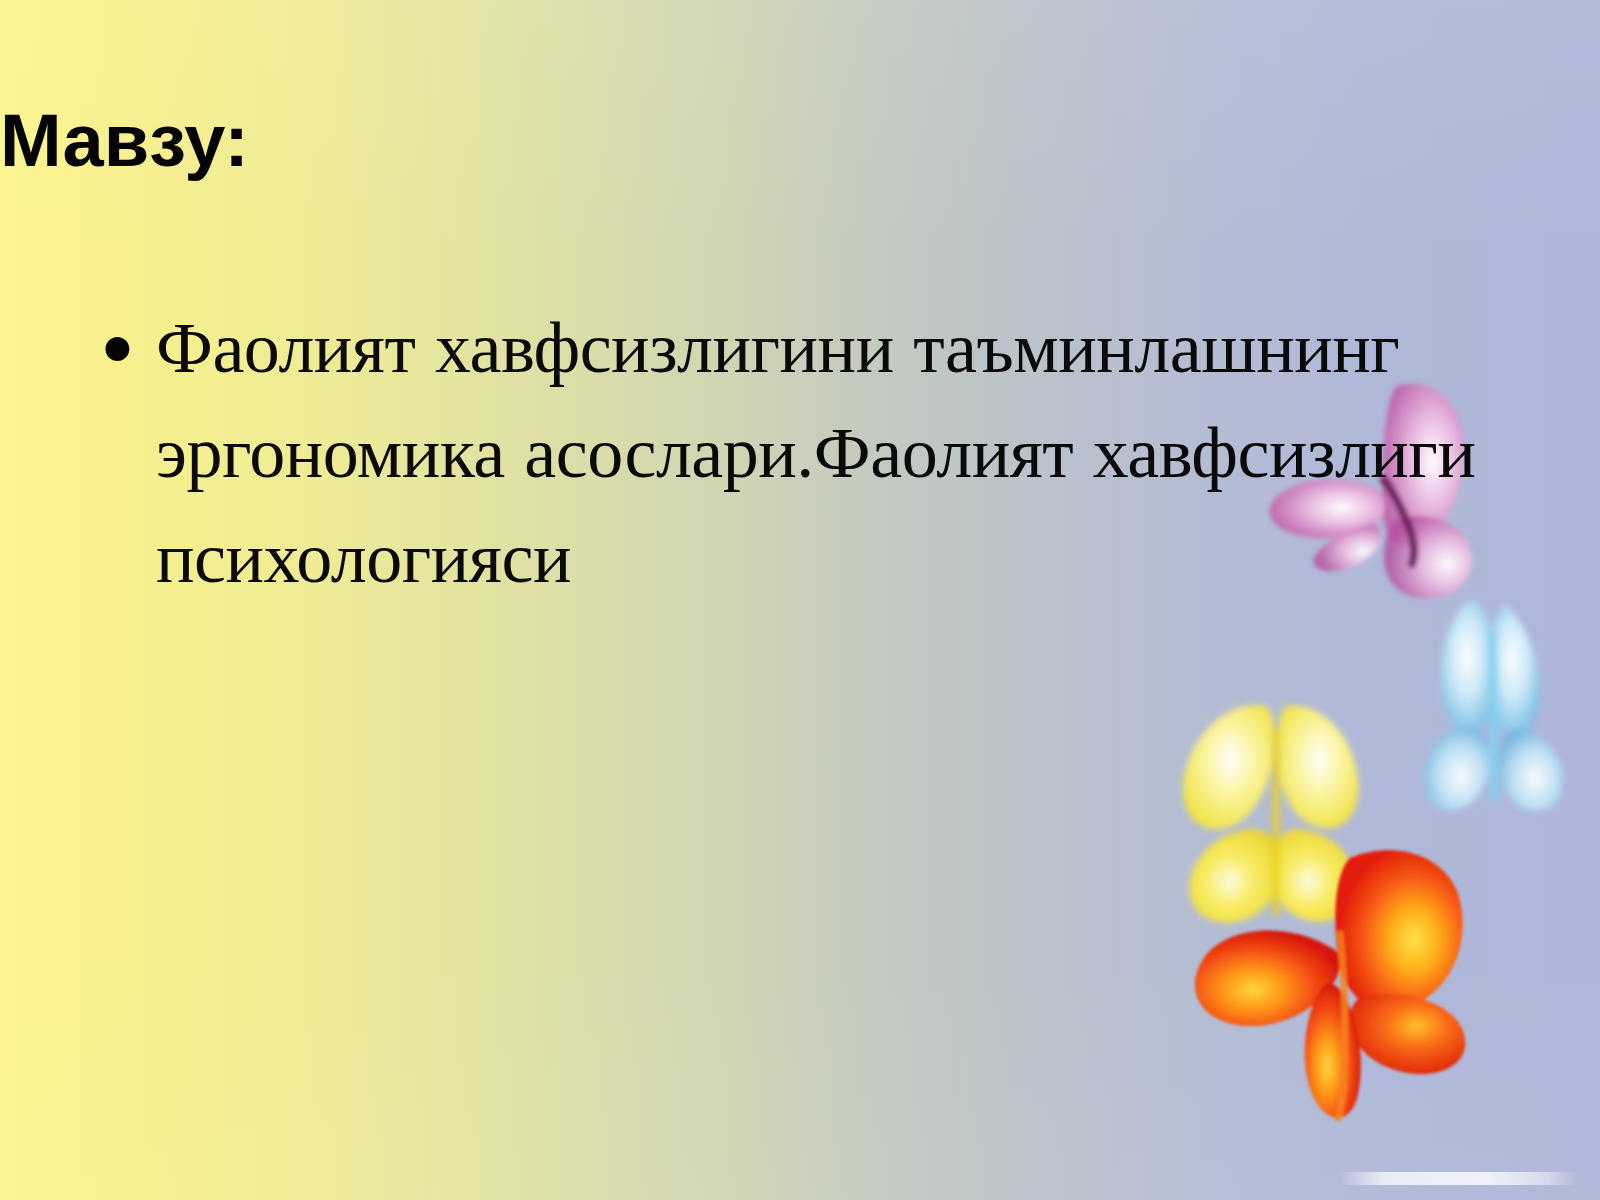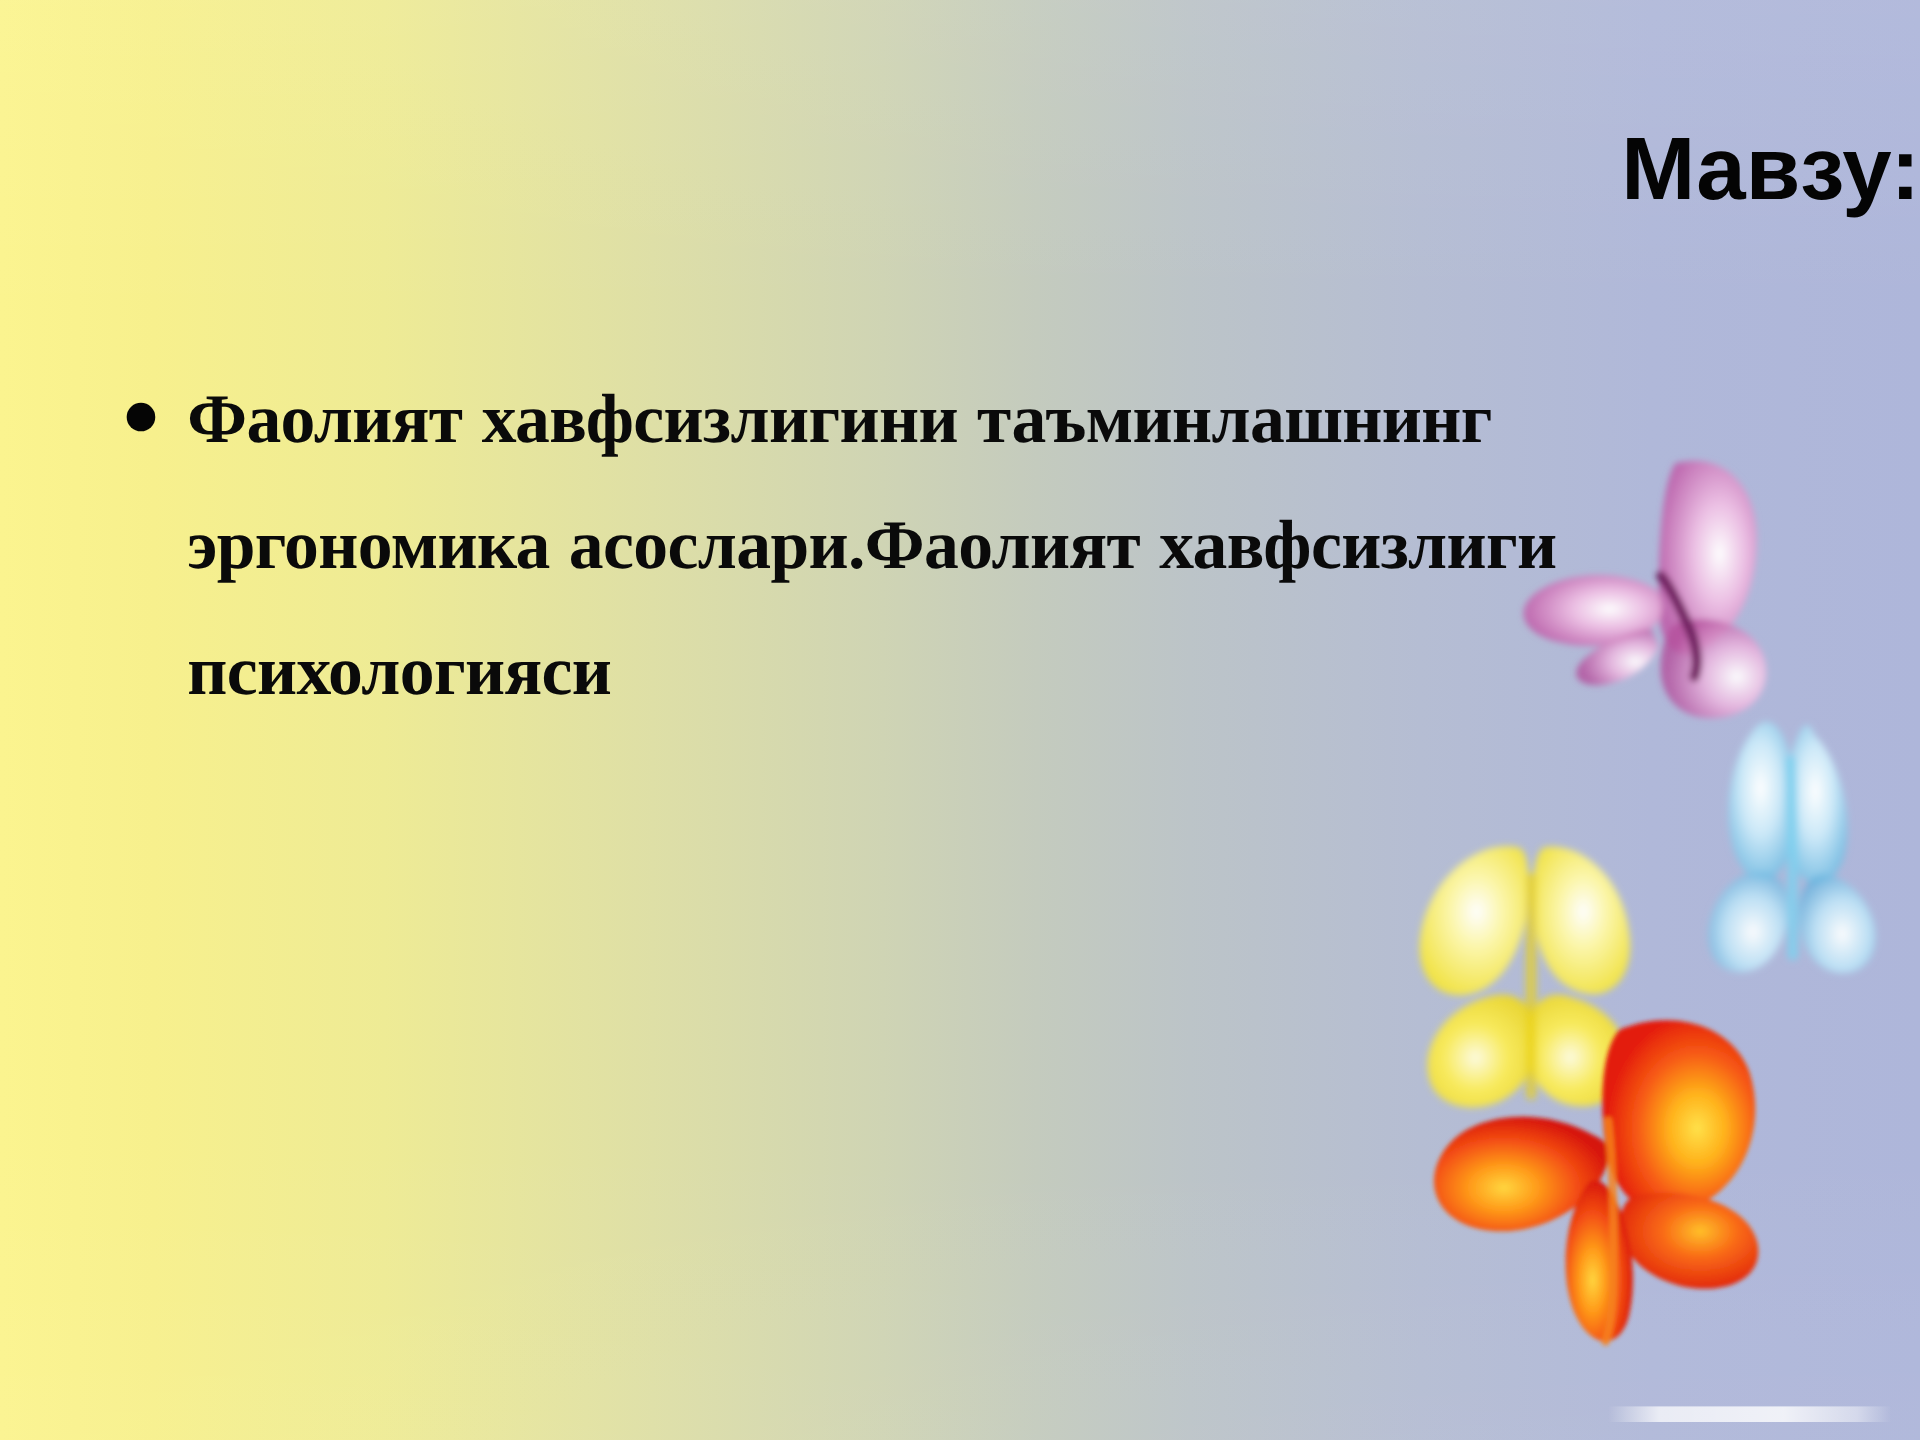--- a/index.html
+++ b/index.html
@@ -42,21 +42,21 @@
         rgba(255,255,255,0.00) 78%,
         rgba(255,255,255,0.04) 100%);
   }
 
   
   .title {
     position: absolute;
     left: 0;
     top: 104px;
     width: 1600px;
-    text-align: right;
+    text-align: left;
     font-family: "Liberation Sans", sans-serif;
     font-weight: bold;
     font-size: 74px;
     line-height: 1.0;
     color: #040404;
     letter-spacing: 0px;
     z-index: 6;
     white-space: nowrap;
   }
 
@@ -83,22 +83,22 @@
     line-height: 105px;
     color: #050505;
     text-align: left;
     padding-left: 14px;
     box-sizing: border-box;
   }
 
   .bullet-text {
     flex: 1 1 auto;
     font-family: "Liberation Serif", serif;
-    font-weight: bold;
-    font-size: 58px;
+    font-weight: normal;
+    font-size: 72px;
     line-height: 105px;
     color: #0a0a0a;
     letter-spacing: -0.5px;
     word-spacing: 2px;
     text-align: left;
   }
 
   
   .butterfly {
     position: absolute;

